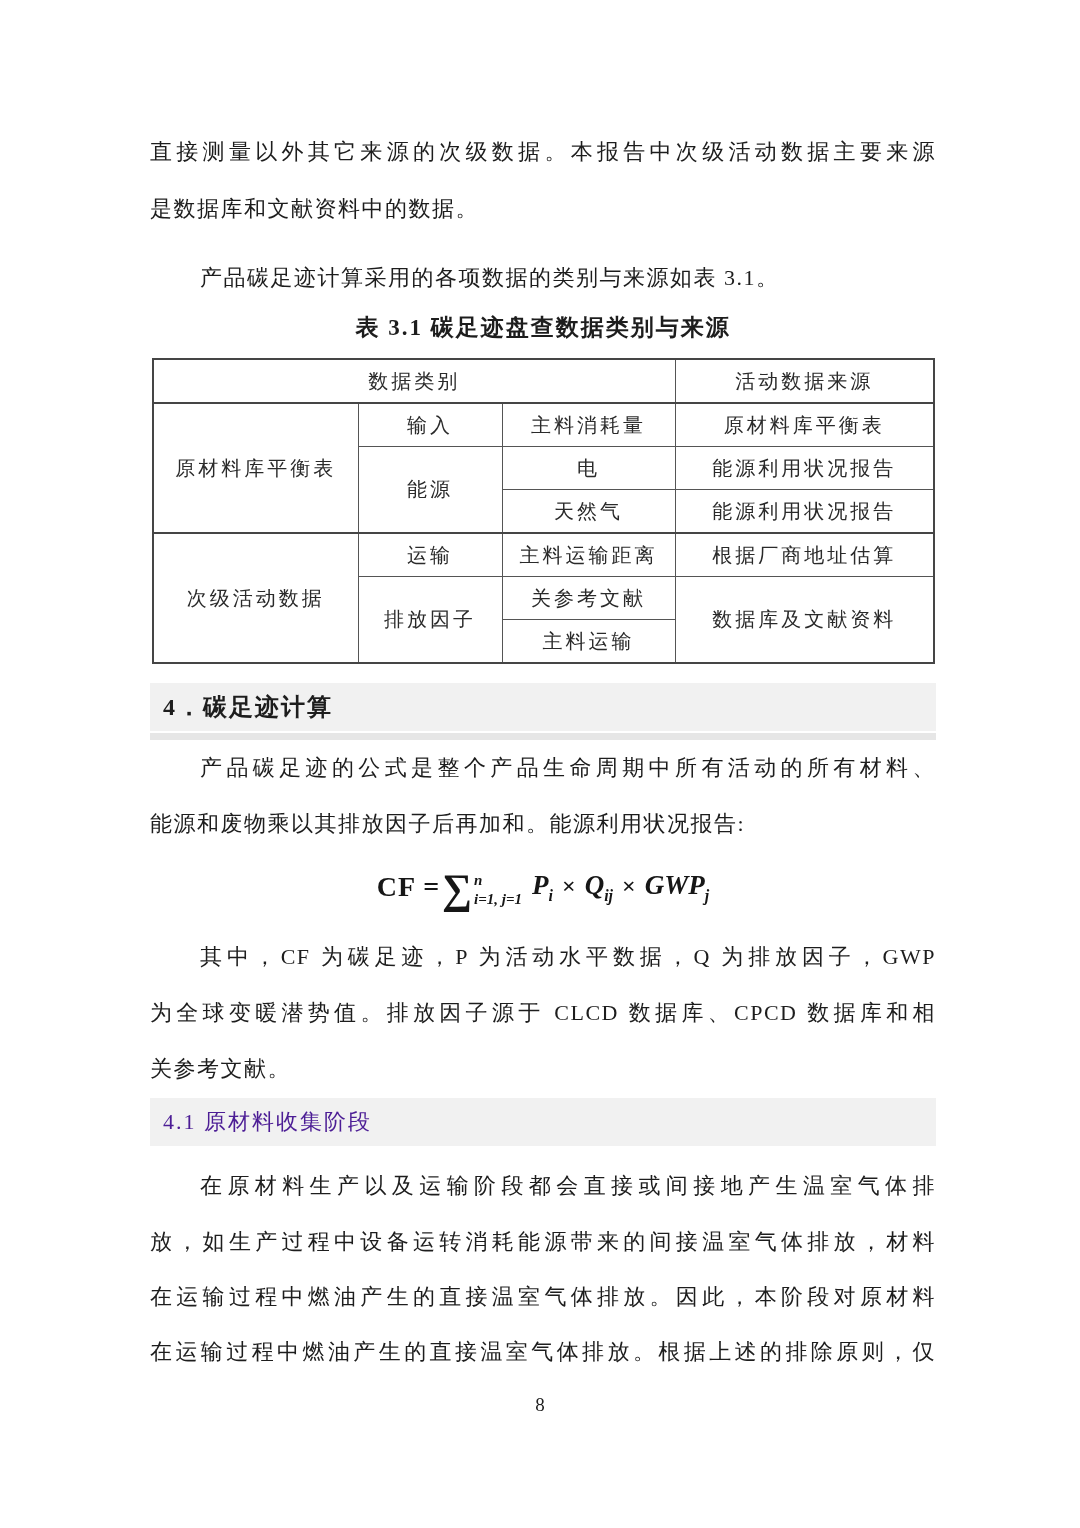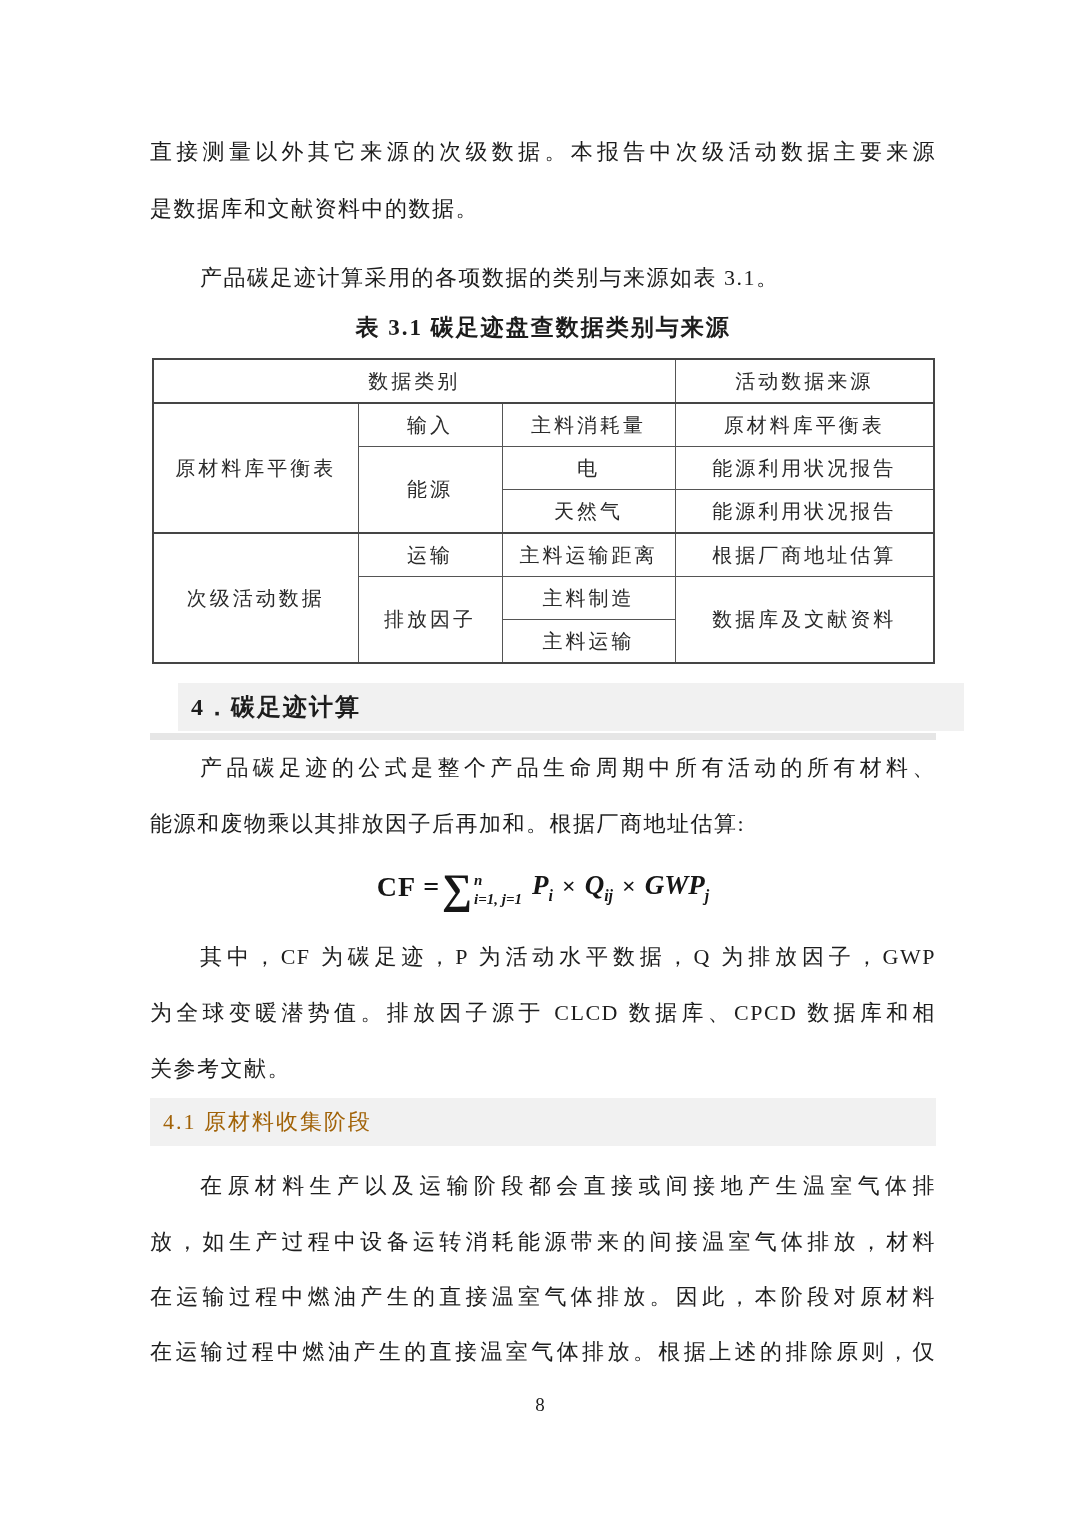--- a/index.html
+++ b/index.html
@@ -66,22 +66,22 @@
     position: absolute;
     left: 150px;
     width: 786px;
     height: 48px;
     background: #f1f1f1;
     line-height: 48px;
     padding-left: 13px;
     box-sizing: border-box;
     letter-spacing: 2px;
   }
-  .hbar.h4 { font-size: 24px; font-weight: bold; margin-left: 28px; }
-  .hbar.h41 { font-size: 22px; font-weight: normal; color: #a16207; }
+  .hbar.h4 { font-size: 24px; font-weight: bold; }
+  .hbar.h41 { font-size: 22px; font-weight: normal; color: #4c1d95; }
   .hstrip {
     position: absolute;
     left: 150px;
     width: 786px;
     height: 7px;
     background: #e6e6e6;
   }
 
   
   .formula {
@@ -163,34 +163,34 @@
         <td class="bb2">能源利用状况报告</td>
       </tr>
       <tr>
         <td rowspan="3">次级活动数据</td>
         <td>运输</td>
         <td>主料运输距离</td>
         <td>根据厂商地址估算</td>
       </tr>
       <tr>
         <td rowspan="2">排放因子</td>
-        <td>主料制造</td>
+        <td>关参考文献</td>
         <td rowspan="2">数据库及文献资料</td>
       </tr>
       <tr>
         <td>主料运输</td>
       </tr>
     </tbody>
   </table>
 
   <div class="hbar h4" style="top:683px">4．碳足迹计算</div>
   <div class="hstrip" style="top:733px"></div>
 
   <div class="line ind" style="top:752px">产品碳足迹的公式是整个产品生命周期中所有活动的所有材料、</div>
-  <div class="line short" style="top:808px">能源和废物乘以其排放因子后再加和。根据厂商地址估算:</div>
+  <div class="line short" style="top:808px">能源和废物乘以其排放因子后再加和。能源利用状况报告:</div>
 
   <div class="formula">
     <span class="f-cf">CF =</span>
     <span class="f-sigma">∑</span>
     <span class="f-lims">
       <span class="top">n</span>
       <span class="bot">i=1, j=1</span>
     </span>
     <span class="f-var"><span>P</span><span class="f-sub">i</span></span>
     <span class="f-times">×</span>

